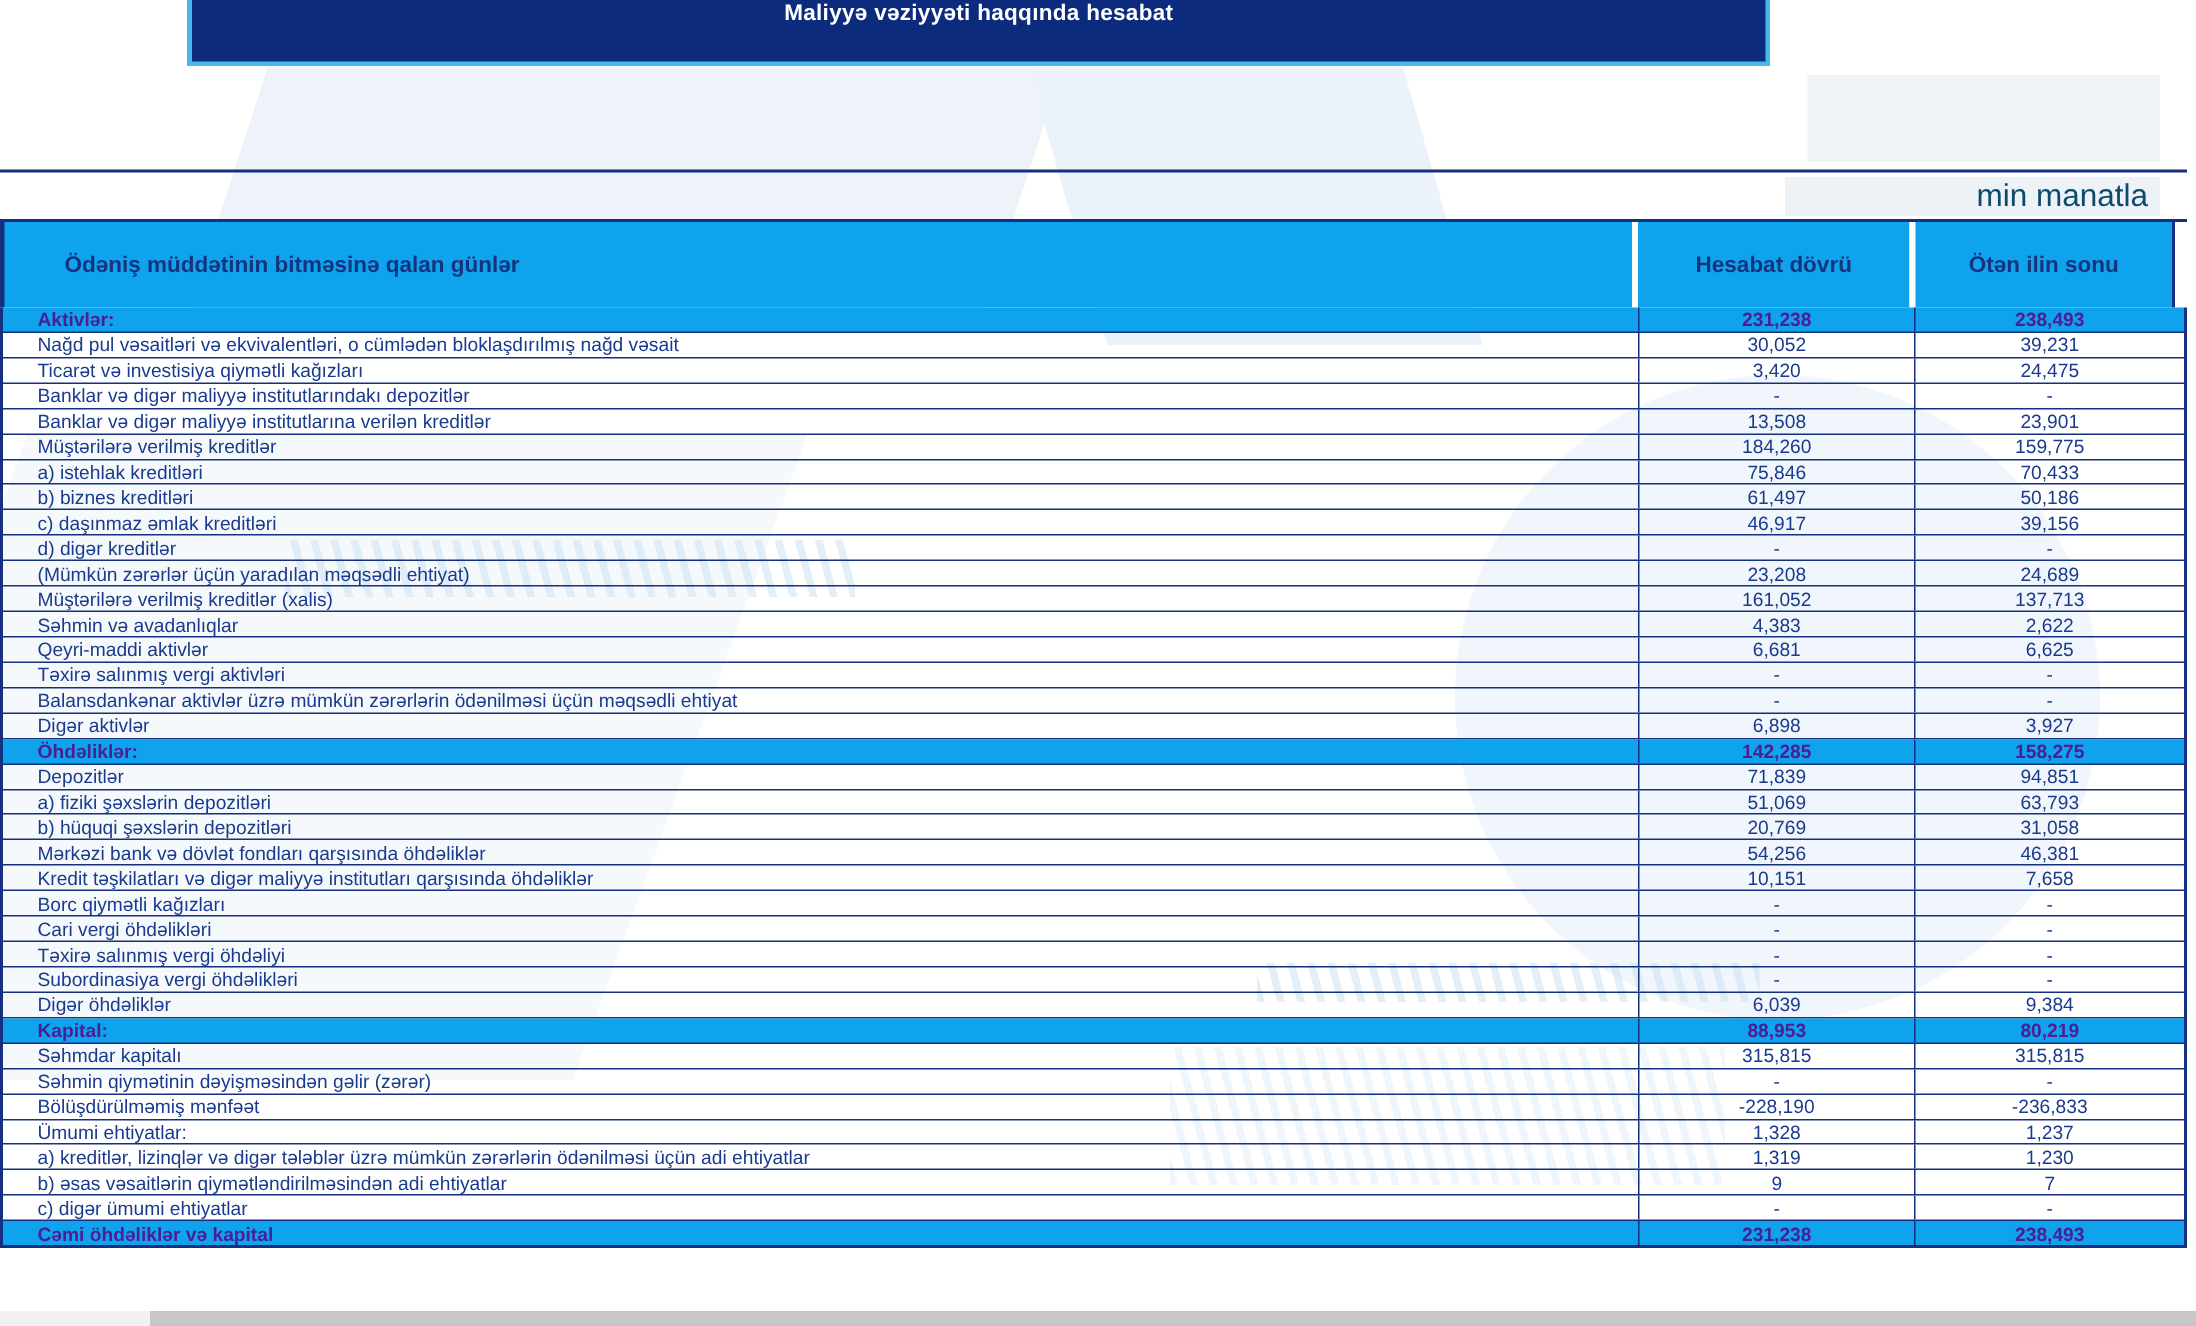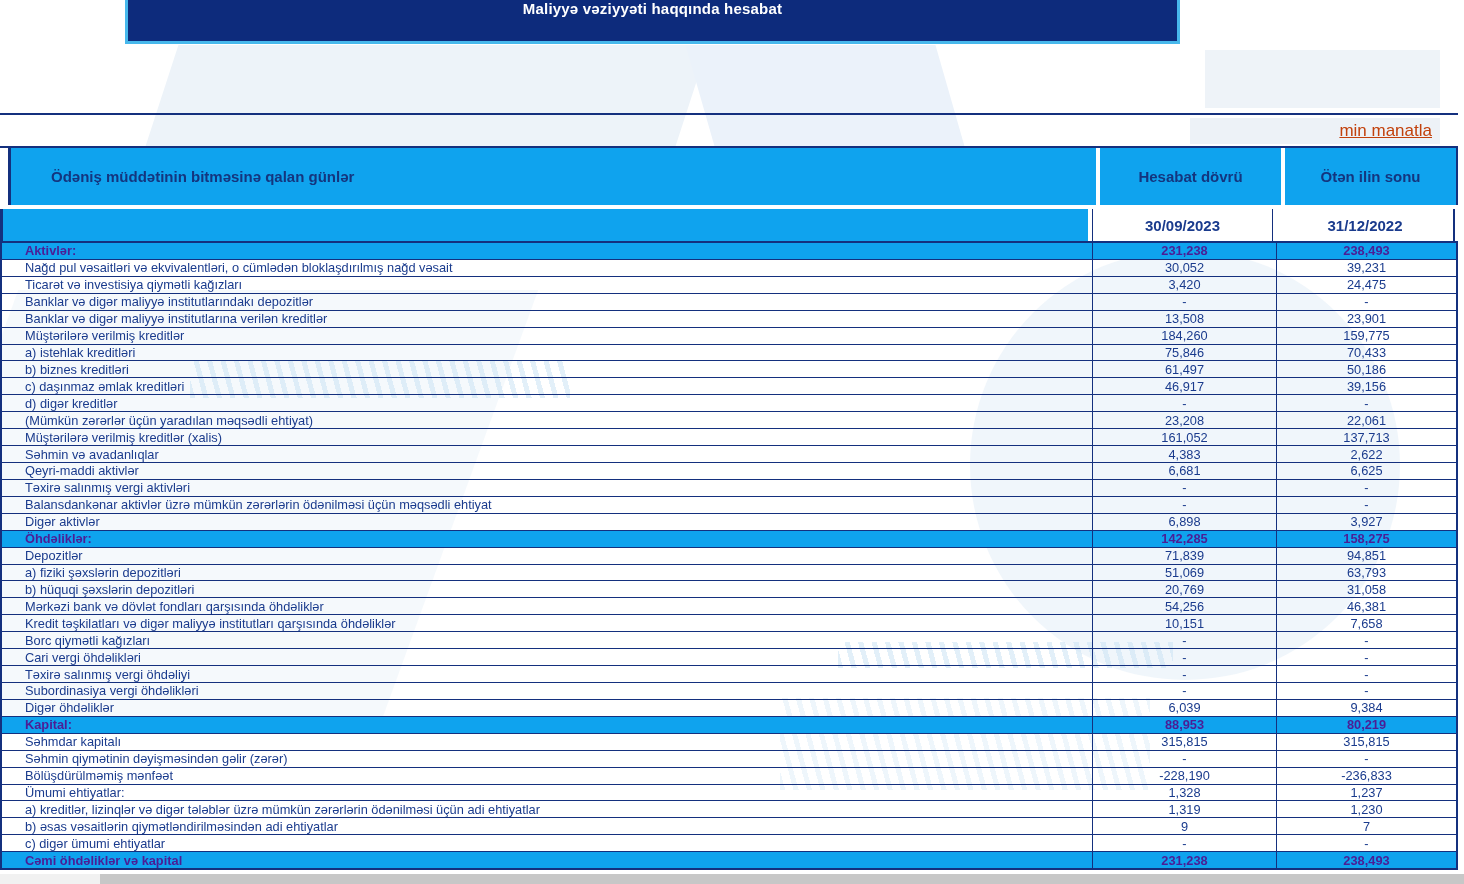--- a/index.html
+++ b/index.html
@@ -36,23 +36,23 @@
   
   .table-area{
     position:absolute;top:113px;left:0;width:1458px;z-index:1;
     border-top:2px solid #14307E;
   }
   .units-row{
     height:33px;border-bottom:2px solid #14307E;
     display:flex;align-items:center;justify-content:flex-end;
     padding-right:26px;box-sizing:border-box;
   }
-  .units-row span{color:#c2410c;font-size:17px;text-decoration:underline;}
-
-  .hdr{display:flex;justify-content:flex-end;}
+  .units-row span{color:#0c4a6e;font-size:21px;}
+
+  .hdr{display:flex;}
   .hdr .cell{
     background:#0FA3EE;color:#14357E;font-weight:bold;font-size:15px;
     display:flex;align-items:center;box-sizing:border-box;
   }
   .hdr .h1{width:1088px;height:57px;padding-left:40px;border-left:3px solid #14307E;}
   .hdr .gap{width:4px;height:57px;background:#ffffff;}
   .hdr .h2{width:181px;height:57px;justify-content:center;}
   .hdr .h3{width:173px;height:57px;justify-content:center;border-right:2px solid #14307E;}
 
   .date-row{display:flex;border-top:4px solid #ffffff;border-bottom:2px solid #14307E;}
@@ -104,27 +104,20 @@
   </div>
 
   <div class="hdr">
     <div class="cell h1">Ödəniş müddətinin bitməsinə qalan günlər</div>
     <div class="gap"></div>
     <div class="cell h2">Hesabat dövrü</div>
     <div class="gap"></div>
     <div class="cell h3">Ötən ilin sonu</div>
   </div>
 
-  <div class="date-row">
-    <div class="cell d0"></div>
-    <div class="gap"></div>
-    <div class="cell d1">30/09/2023</div>
-    <div class="gap"></div>
-    <div class="cell d2">31/12/2022</div>
-  </div>
 
   <div class="rows">
       <div class="trow section">
         <div class="c label">Aktivlər:</div>
         <div class="c num">231,238</div>
         <div class="c num">238,493</div>
       </div>
       <div class="trow">
         <div class="c label">Nağd pul vəsaitləri və  ekvivalentləri, o cümlədən bloklaşdırılmış nağd vəsait</div>
         <div class="c num">30,052</div>
@@ -166,21 +159,21 @@
         <div class="c num">39,156</div>
       </div>
       <div class="trow">
         <div class="c label">d) digər kreditlər</div>
         <div class="c num">-</div>
         <div class="c num">-</div>
       </div>
       <div class="trow">
         <div class="c label">(Mümkün zərərlər üçün yaradılan məqsədli ehtiyat)</div>
         <div class="c num">23,208</div>
-        <div class="c num">22,061</div>
+        <div class="c num">24,689</div>
       </div>
       <div class="trow">
         <div class="c label">Müştərilərə verilmiş kreditlər (xalis)</div>
         <div class="c num">161,052</div>
         <div class="c num">137,713</div>
       </div>
       <div class="trow">
         <div class="c label">Səhmin və avadanlıqlar</div>
         <div class="c num">4,383</div>
         <div class="c num">2,622</div>

